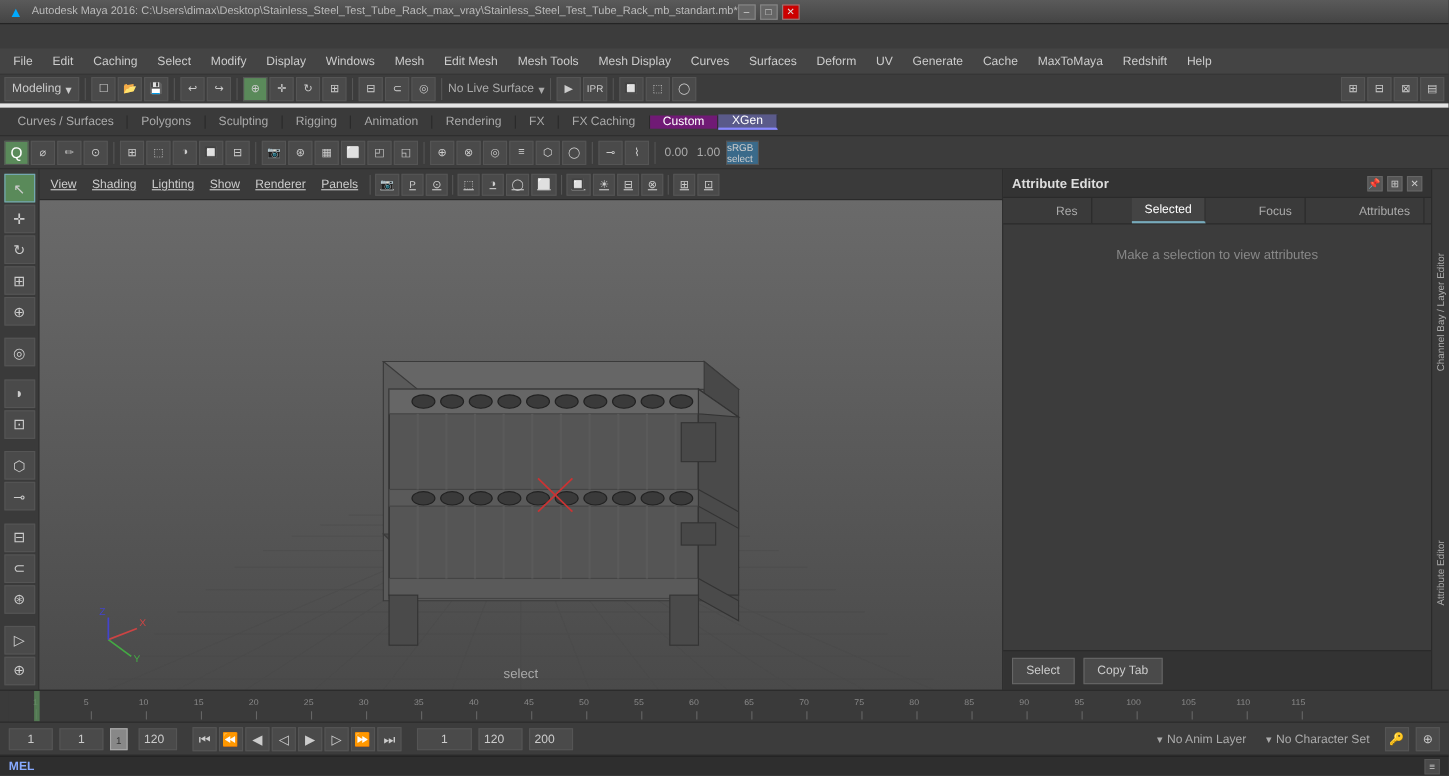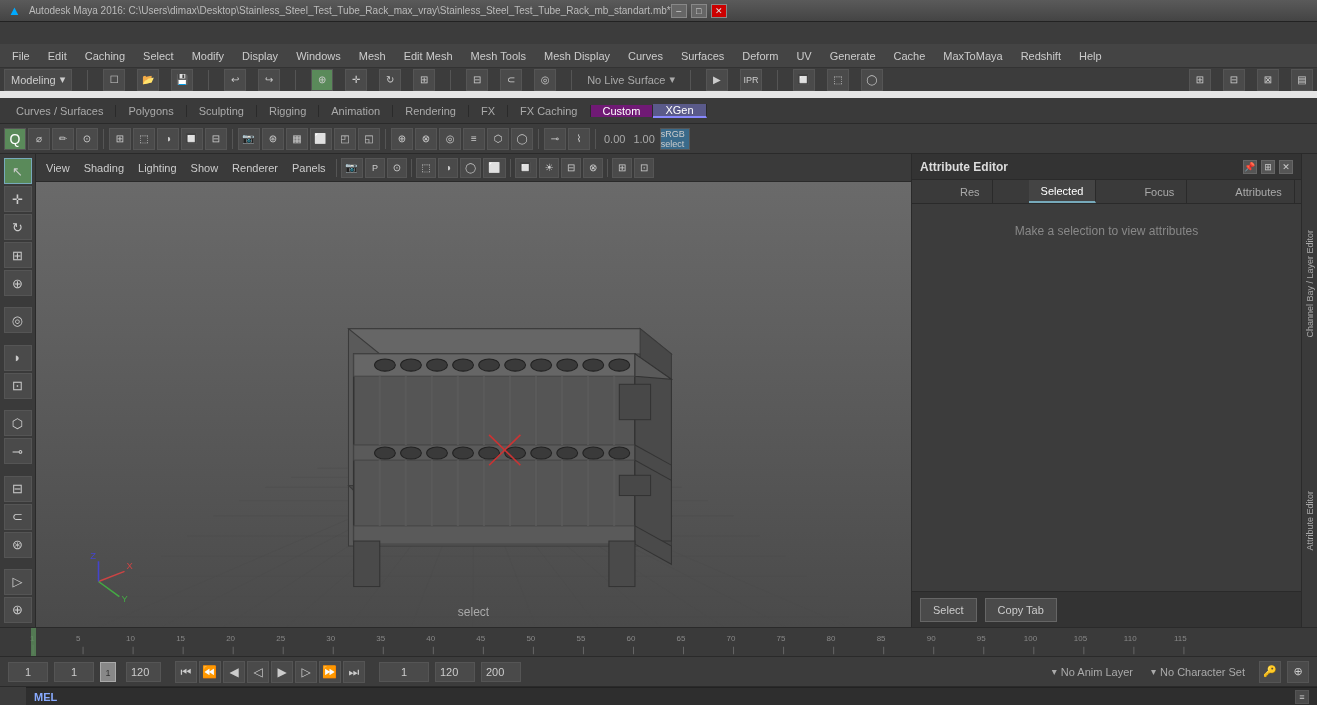--- a/index.html
+++ b/index.html
@@ -33,22 +33,22 @@
     }
     .menu-item { padding: 2px 8px; color: #ccc; font-size: 11px; cursor: pointer; white-space: nowrap; }
 
     
     #main-toolbar {
       height: 30px;
       background: #3c3c3c;
       display: flex;
       align-items: center;
       padding: 0 4px;
-      border-bottom: 7px solid #e5e5e5;
-      gap: 12px;
+      border-bottom: 4px solid #e5e5e5;
+      gap: 2px;
     }
     .toolbar-btn {
       width: 22px; height: 22px;
       background: #4a4a4a;
       border: 1px solid #555;
       display: flex; align-items: center; justify-content: center;
       font-size: 10px; color: #ccc; cursor: pointer;
     }
     .toolbar-separator { width: 1px; height: 20px; background: #555; margin: 0 3px; }
     .toolbar-dropdown {
@@ -285,41 +285,41 @@
 
     
     #script-bar {
       height: 18px;
       background: #2e2e2e;
       display: flex;
       align-items: center;
       padding: 0 8px;
       gap: 8px;
       border-top: 1px solid #222;
-      margin-left: 26px;
     }
     .mel-label { font-size: 11px; color: #88aaff; font-weight: bold; }
     .mel-input { flex: 1; height: 14px; background: transparent; border: none; color: #ccc; font-size: 11px; outline: none; }
 
     
     #main-layout {
       display: flex;
       flex-direction: column;
       height: 705px;
       width: 1317px;
     }
     #viewport-and-attr {
       display: flex;
       flex: 1;
       min-height: 0;
     }
     #viewport-side {
       display: flex;
       flex: 1;
       min-width: 0;
+      text-decoration: underline;
     }
   </style>
 </head>
 <body>
 
 <div id="main-layout">
 
   <div id="titlebar">
     <div style="display:flex;align-items:center;gap:4px;">
       <span style="color:#0af;font-size:13px;margin-right:4px;">▲</span>

